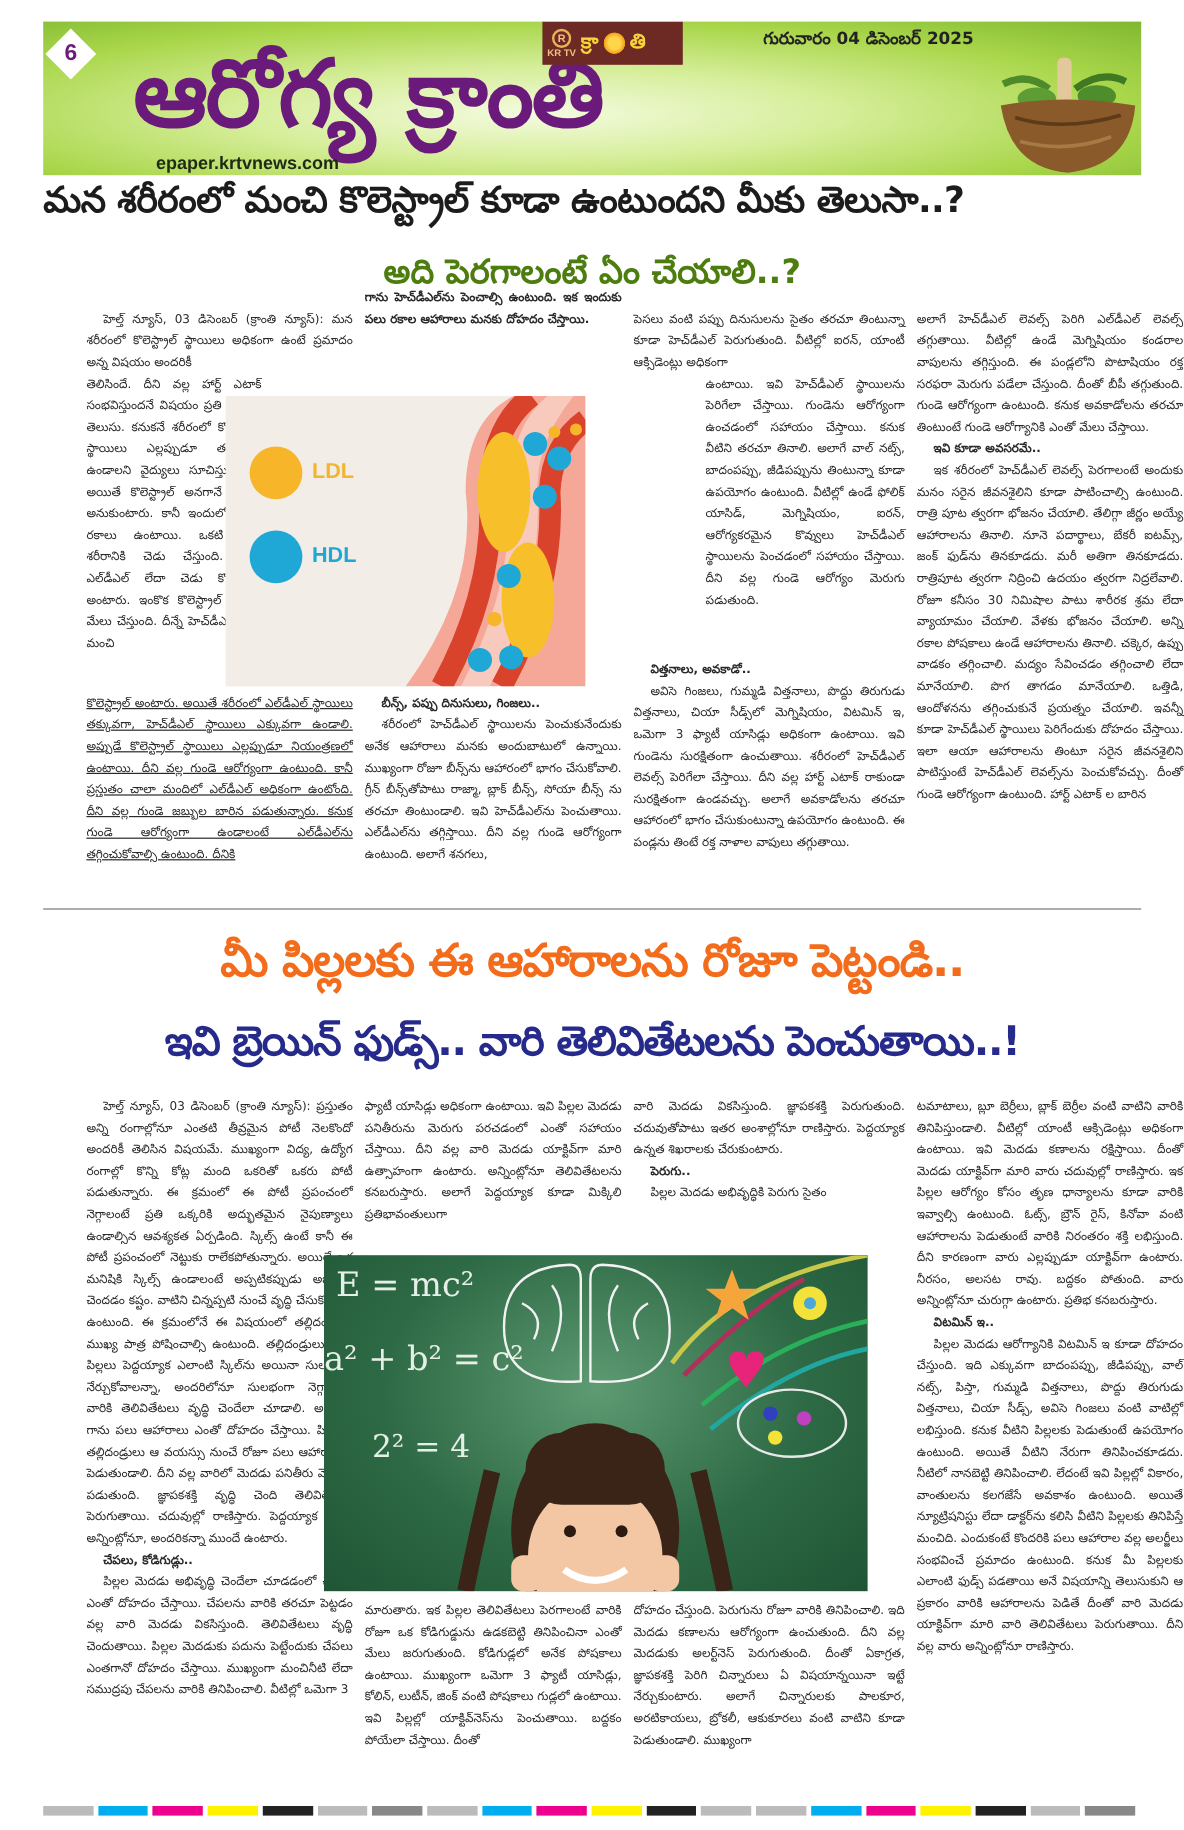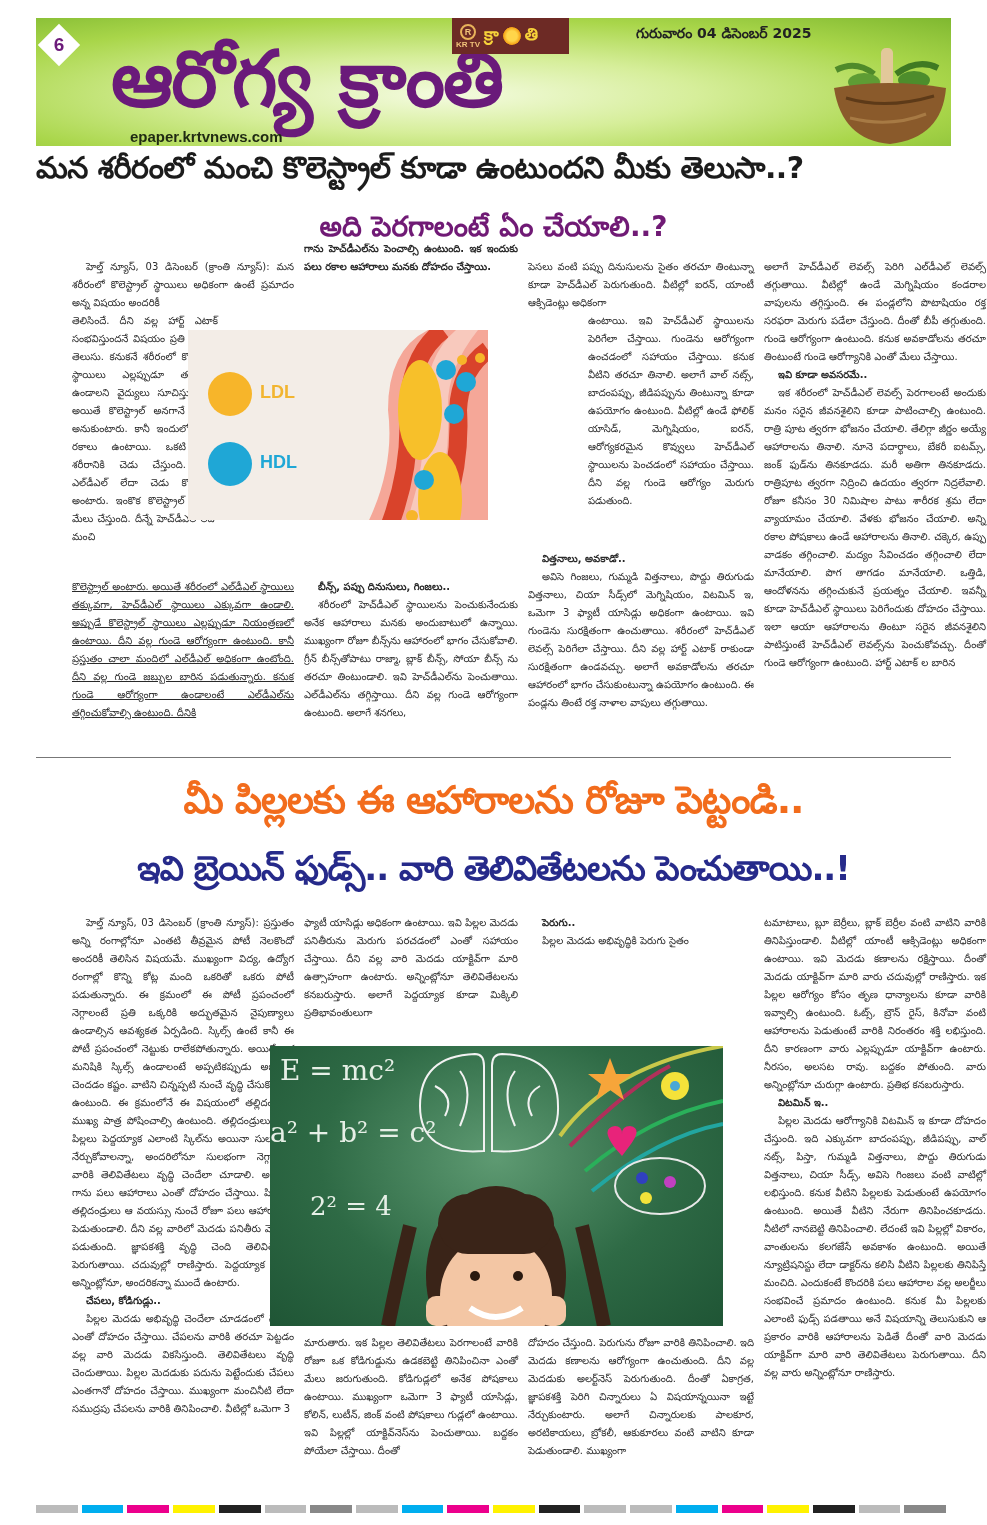--- a/index.html
+++ b/index.html
@@ -47,34 +47,34 @@
     position: absolute; left: 790px; top: 30px; width: 125px; height: 98px;
   }
 
   
   .hl1 {
     position: absolute; left: 36px; top: 150px; width: 915px; text-align: left;
     font: bold 30px "DejaVu Sans", sans-serif; color: #1c1c1c; letter-spacing: -0.5px;
   }
   .hl2 {
     position: absolute; left: 36px; top: 210px; width: 915px; text-align: center;
-    font: bold 28px "DejaVu Sans", sans-serif; color: #701a75;
+    font: bold 28px "DejaVu Sans", sans-serif; color: #4d7c0f;
   }
 
   
   .col {
     position: absolute; font: 10px/18px "DejaVu Sans", sans-serif; color: #2a2a2a;
     text-align: justify;
     margin-left: 36px;
   }
   .col p { text-indent: 14px; }
   .col .sub { text-indent: 14px; font-weight: bold; }
 
   .chol-img {
-    position: absolute; left: 188px; top: 330px; width: 300px; height: 190px;
+    position: absolute; left: 188px; top: 330px; width: 300px; height: 242px;
     background: #f3ede7; overflow: hidden;
   }
 
   .divider { position: absolute; left: 36px; top: 757px; width: 915px; height: 1px; background: #777; }
 
   .hl3 {
     position: absolute; left: 36px; top: 778px; width: 915px; text-align: center;
     font: bold 38px "DejaVu Sans", sans-serif; color: #f26c1c; letter-spacing: -1px;
   }
   .hl4 {
@@ -197,20 +197,21 @@
 <div class="col" style="left:36px; top:914px; width:222px;">
   <p>హెల్త్ న్యూస్, 03 డిసెంబర్ (క్రాంతి న్యూస్): ప్రస్తుతం అన్ని రంగాల్లోనూ ఎంతటి తీవ్రమైన పోటీ నెలకొందో అందరికీ తెలిసిన విషయమే. ముఖ్యంగా విద్య, ఉద్యోగ రంగాల్లో కొన్ని కోట్ల మంది ఒకరితో ఒకరు పోటీ పడుతున్నారు. ఈ క్రమంలో ఈ పోటీ ప్రపంచంలో నెగ్గాలంటే ప్రతి ఒక్కరికి అద్భుతమైన నైపుణ్యాలు ఉండాల్సిన ఆవశ్యకత ఏర్పడింది. స్కిల్స్ ఉంటే కానీ ఈ పోటీ ప్రపంచంలో నెట్టుకు రాలేకపోతున్నారు. అయితే ఒక మనిషికి స్కిల్స్ ఉండాలంటే అప్పటికప్పుడు అభివృద్ధి చెందడం కష్టం. వాటిని చిన్నప్పటి నుంచే వృద్ధి చేసుకోవాల్సి ఉంటుంది. ఈ క్రమంలోనే ఈ విషయంలో తల్లిదండ్రులు ముఖ్య పాత్ర పోషించాల్సి ఉంటుంది. తల్లిదండ్రులు తమ పిల్లలు పెద్దయ్యాక ఎలాంటి స్కిల్‌ను అయినా సులభంగా నేర్చుకోవాలన్నా, అందరిలోనూ సులభంగా నెగ్గాలన్నా వారికి తెలివితేటలు వృద్ధి చెందేలా చూడాలి. అందుకు గాను పలు ఆహారాలు ఎంతో దోహదం చేస్తాయి. పిల్లలకు తల్లిదండ్రులు ఆ వయస్సు నుంచే రోజూ పలు ఆహారాలను పెడుతుండాలి. దీని వల్ల వారిలో మెదడు పనితీరు మెరుగు పడుతుంది. జ్ఞాపకశక్తి వృద్ధి చెంది తెలివితేటలు పెరుగుతాయి. చదువుల్లో రాణిస్తారు. పెద్దయ్యాక కూడా అన్నింట్లోనూ, అందరికన్నా ముందే ఉంటారు.</p>
   <p class="sub">చేపలు, కోడిగుడ్లు..</p>
   <p>పిల్లల మెదడు అభివృద్ధి చెందేలా చూడడంలో చేపలు ఎంతో దోహదం చేస్తాయి. చేపలను వారికి తరచూ పెట్టడం వల్ల వారి మెదడు వికసిస్తుంది. తెలివితేటలు వృద్ధి చెందుతాయి. పిల్లల మెదడుకు పదును పెట్టేందుకు చేపలు ఎంతగానో దోహదం చేస్తాయి. ముఖ్యంగా మంచినీటి లేదా సముద్రపు చేపలను వారికి తినిపించాలి. వీటిల్లో ఒమెగా 3</p>
 </div>
 
 <div class="col" style="left:268px; top:914px; width:214px;">
   <p style="text-indent:0">ఫ్యాటీ యాసిడ్లు అధికంగా ఉంటాయి. ఇవి పిల్లల మెదడు పనితీరును మెరుగు పరచడంలో ఎంతో సహాయం చేస్తాయి. దీని వల్ల వారి మెదడు యాక్టివ్‌గా మారి ఉత్సాహంగా ఉంటారు. అన్నింట్లోనూ తెలివితేటలను కనబరుస్తారు. అలాగే పెద్దయ్యాక కూడా మిక్కిలి ప్రతిభావంతులుగా</p>
 </div>
 <div class="col" style="left:492px; top:914px; width:226px;">
+  <p style="text-indent:0">వారి మెదడు వికసిస్తుంది. జ్ఞాపకశక్తి పెరుగుతుంది. చదువుతోపాటు ఇతర అంశాల్లోనూ రాణిస్తారు. పెద్దయ్యాక ఉన్నత శిఖరాలకు చేరుకుంటారు.</p>
   <p class="sub">పెరుగు..</p>
   <p>పిల్లల మెదడు అభివృద్ధికి పెరుగు సైతం</p>
 </div>
 
 <div class="kid-img">
   <svg width="453" height="280" viewBox="0 0 453 280">
 
     <g stroke="#f2f2f2" stroke-width="2" fill="none">
       <path d="M214 105 Q150 110 150 60 Q150 10 205 8 Q214 8 214 20 Z"></path>
       <path d="M222 105 Q290 110 288 60 Q288 10 232 8 Q222 8 222 20 Z"></path>

